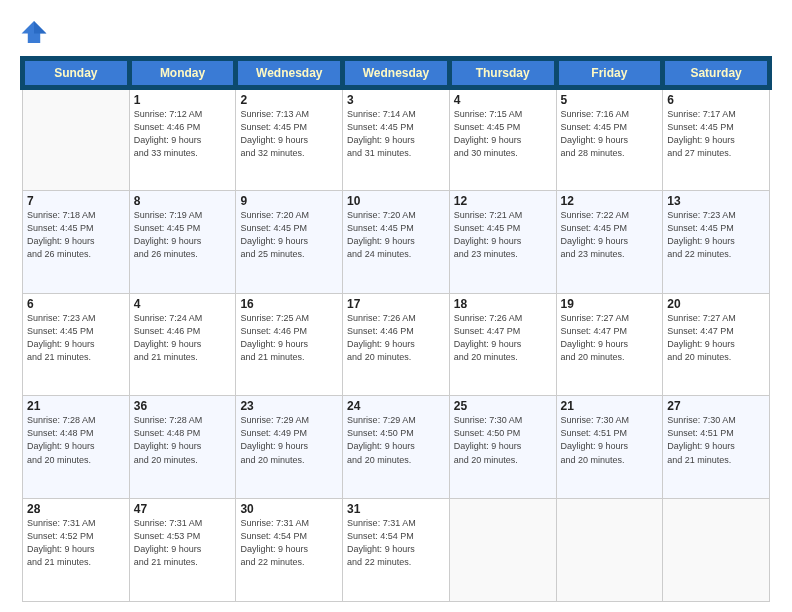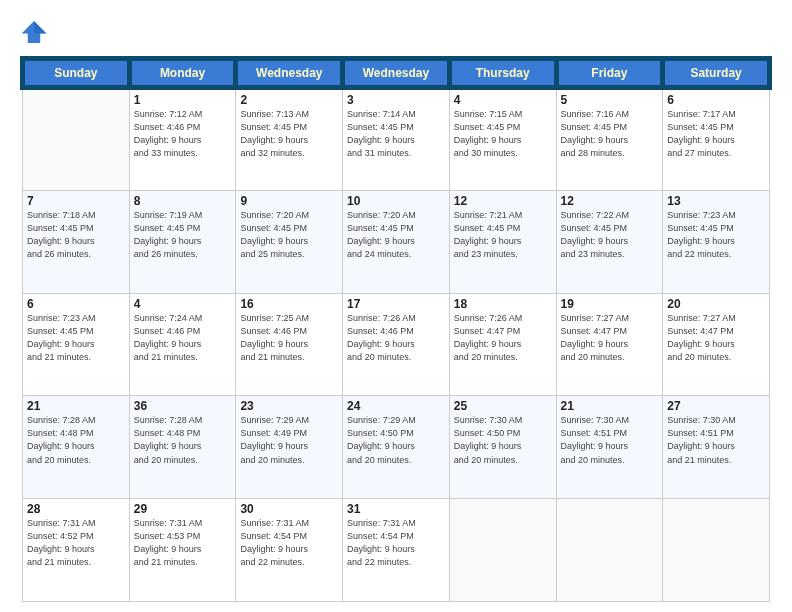--- a/index.html
+++ b/index.html
@@ -254,21 +254,21 @@
             <span class="day-num">27</span>
             <div class="day-info">Sunrise: 7:30 AM<br>Sunset: 4:51 PM<br>Daylight: 9 hours<br>and 21 minutes.</div>
           </td>
         </tr>
         <tr class="row-bg-odd">
           <td>
             <span class="day-num">28</span>
             <div class="day-info">Sunrise: 7:31 AM<br>Sunset: 4:52 PM<br>Daylight: 9 hours<br>and 21 minutes.</div>
           </td>
           <td>
-            <span class="day-num">29</span>
+            <span class="day-num">47</span>
             <div class="day-info">Sunrise: 7:31 AM<br>Sunset: 4:53 PM<br>Daylight: 9 hours<br>and 21 minutes.</div>
           </td>
           <td>
             <span class="day-num">30</span>
             <div class="day-info">Sunrise: 7:31 AM<br>Sunset: 4:54 PM<br>Daylight: 9 hours<br>and 22 minutes.</div>
           </td>
           <td>
             <span class="day-num">31</span>
             <div class="day-info">Sunrise: 7:31 AM<br>Sunset: 4:54 PM<br>Daylight: 9 hours<br>and 22 minutes.</div>
           </td>

